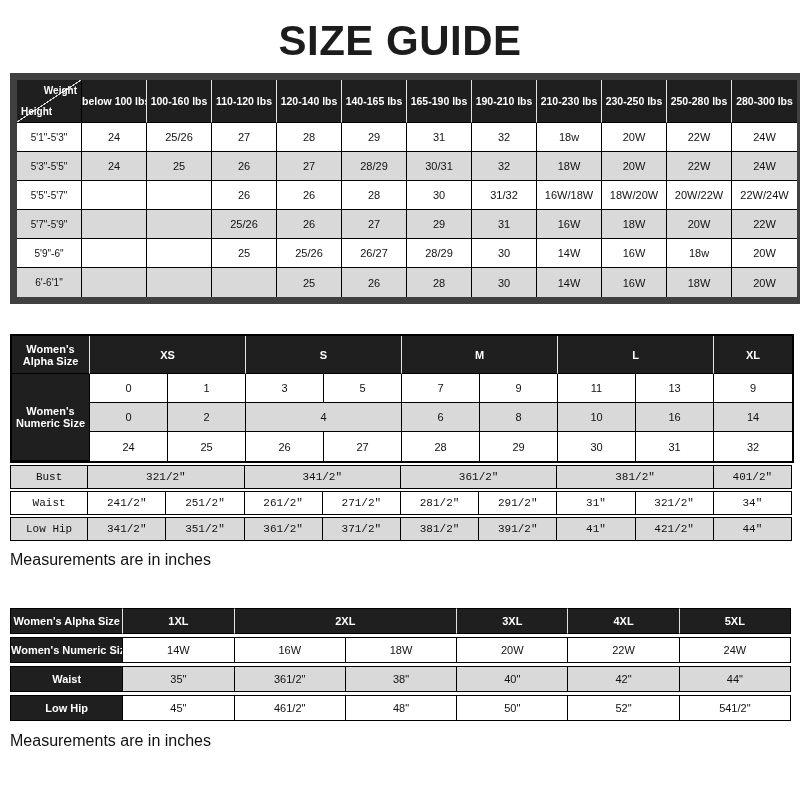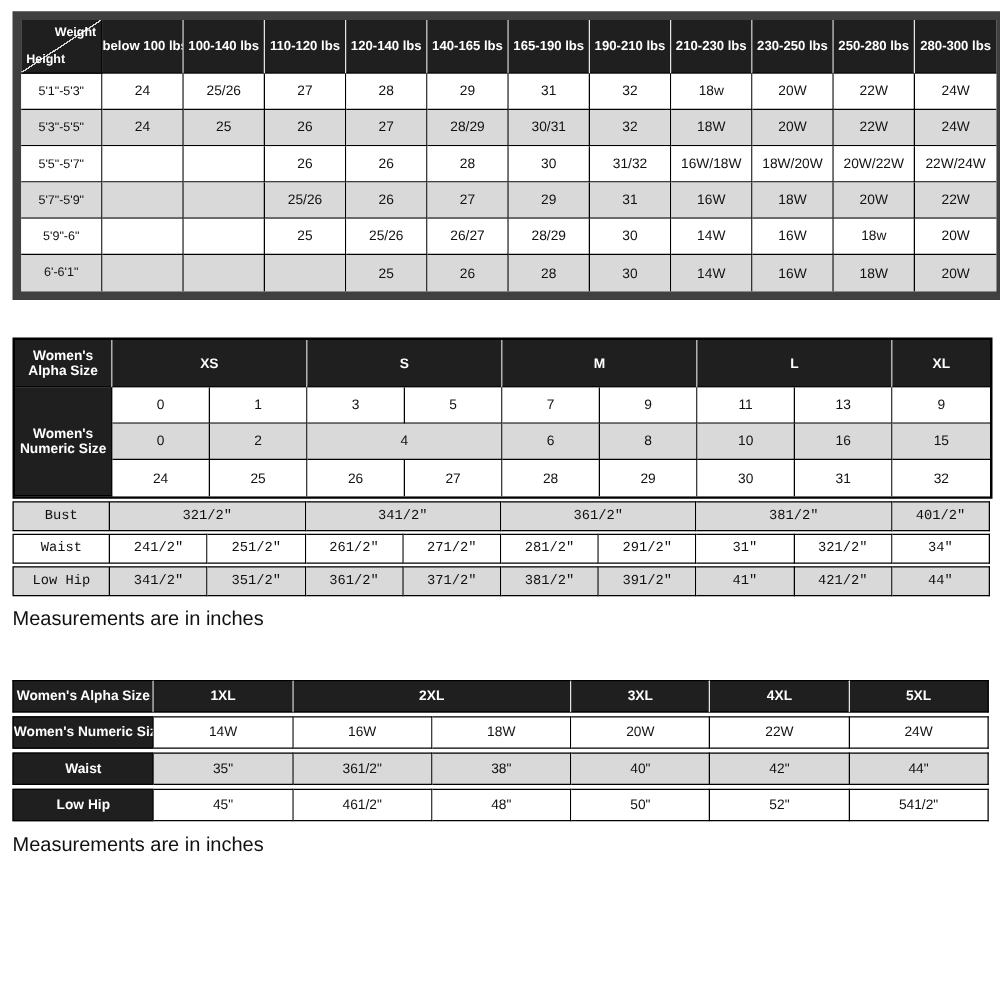--- a/index.html
+++ b/index.html
@@ -61,20 +61,21 @@
   .t3 tr.hdr>*{border-right-color:#e3e3e3;}
   .t3 tr.hdr>*:last-child{border-right-color:#000;}
   .t3 tr.white td{background:#fff;}
   .t3 tr.gray td{background:#d9d9d9;}
 </style>
 </head>
 <body>
 
 <div class="page">
 
+  <div class="title">SIZE GUIDE</div>
 
   <table class="t1">
     <colgroup>
       <col style="width:65px">
       <col style="width:65px">
         <col style="width:65px">
         <col style="width:65px">
         <col style="width:65px">
       <col style="width:65px">
         <col style="width:65px">
@@ -84,21 +85,21 @@
         <col style="width:65px">
         <col style="width:65px">
     </colgroup>
     <tbody>
         <tr class="header">
           <th class="corner">
             <span class="corner-weight">Weight</span>
             <span class="corner-height">Height</span>
           </th>
           <th class="hcell">below 100 lbs</th>
-          <th class="hcell">100-140 lbs</th>
+          <th class="hcell">100-160 lbs</th>
           <th class="hcell">110-120 lbs</th>
           <th class="hcell">120-140 lbs</th>
           <th class="hcell">140-165 lbs</th>
           <th class="hcell">165-190 lbs</th>
           <th class="hcell">190-210 lbs</th>
           <th class="hcell">210-230 lbs</th>
           <th class="hcell">230-250 lbs</th>
           <th class="hcell">250-280 lbs</th>
           <th class="hcell">280-300 lbs</th>
         </tr>
@@ -224,21 +225,21 @@
           <td>9</td>
         </tr>
         <tr class="num gray">
           <td>0</td>
           <td>2</td>
           <td colspan="2">4</td>
           <td>6</td>
           <td>8</td>
           <td>10</td>
           <td>16</td>
-          <td>15</td>
+          <td>14</td>
         </tr>
         <tr class="num white">
           <td>24</td>
           <td>25</td>
           <td>26</td>
           <td>27</td>
           <td>28</td>
           <td>29</td>
           <td>30</td>
           <td>31</td>

